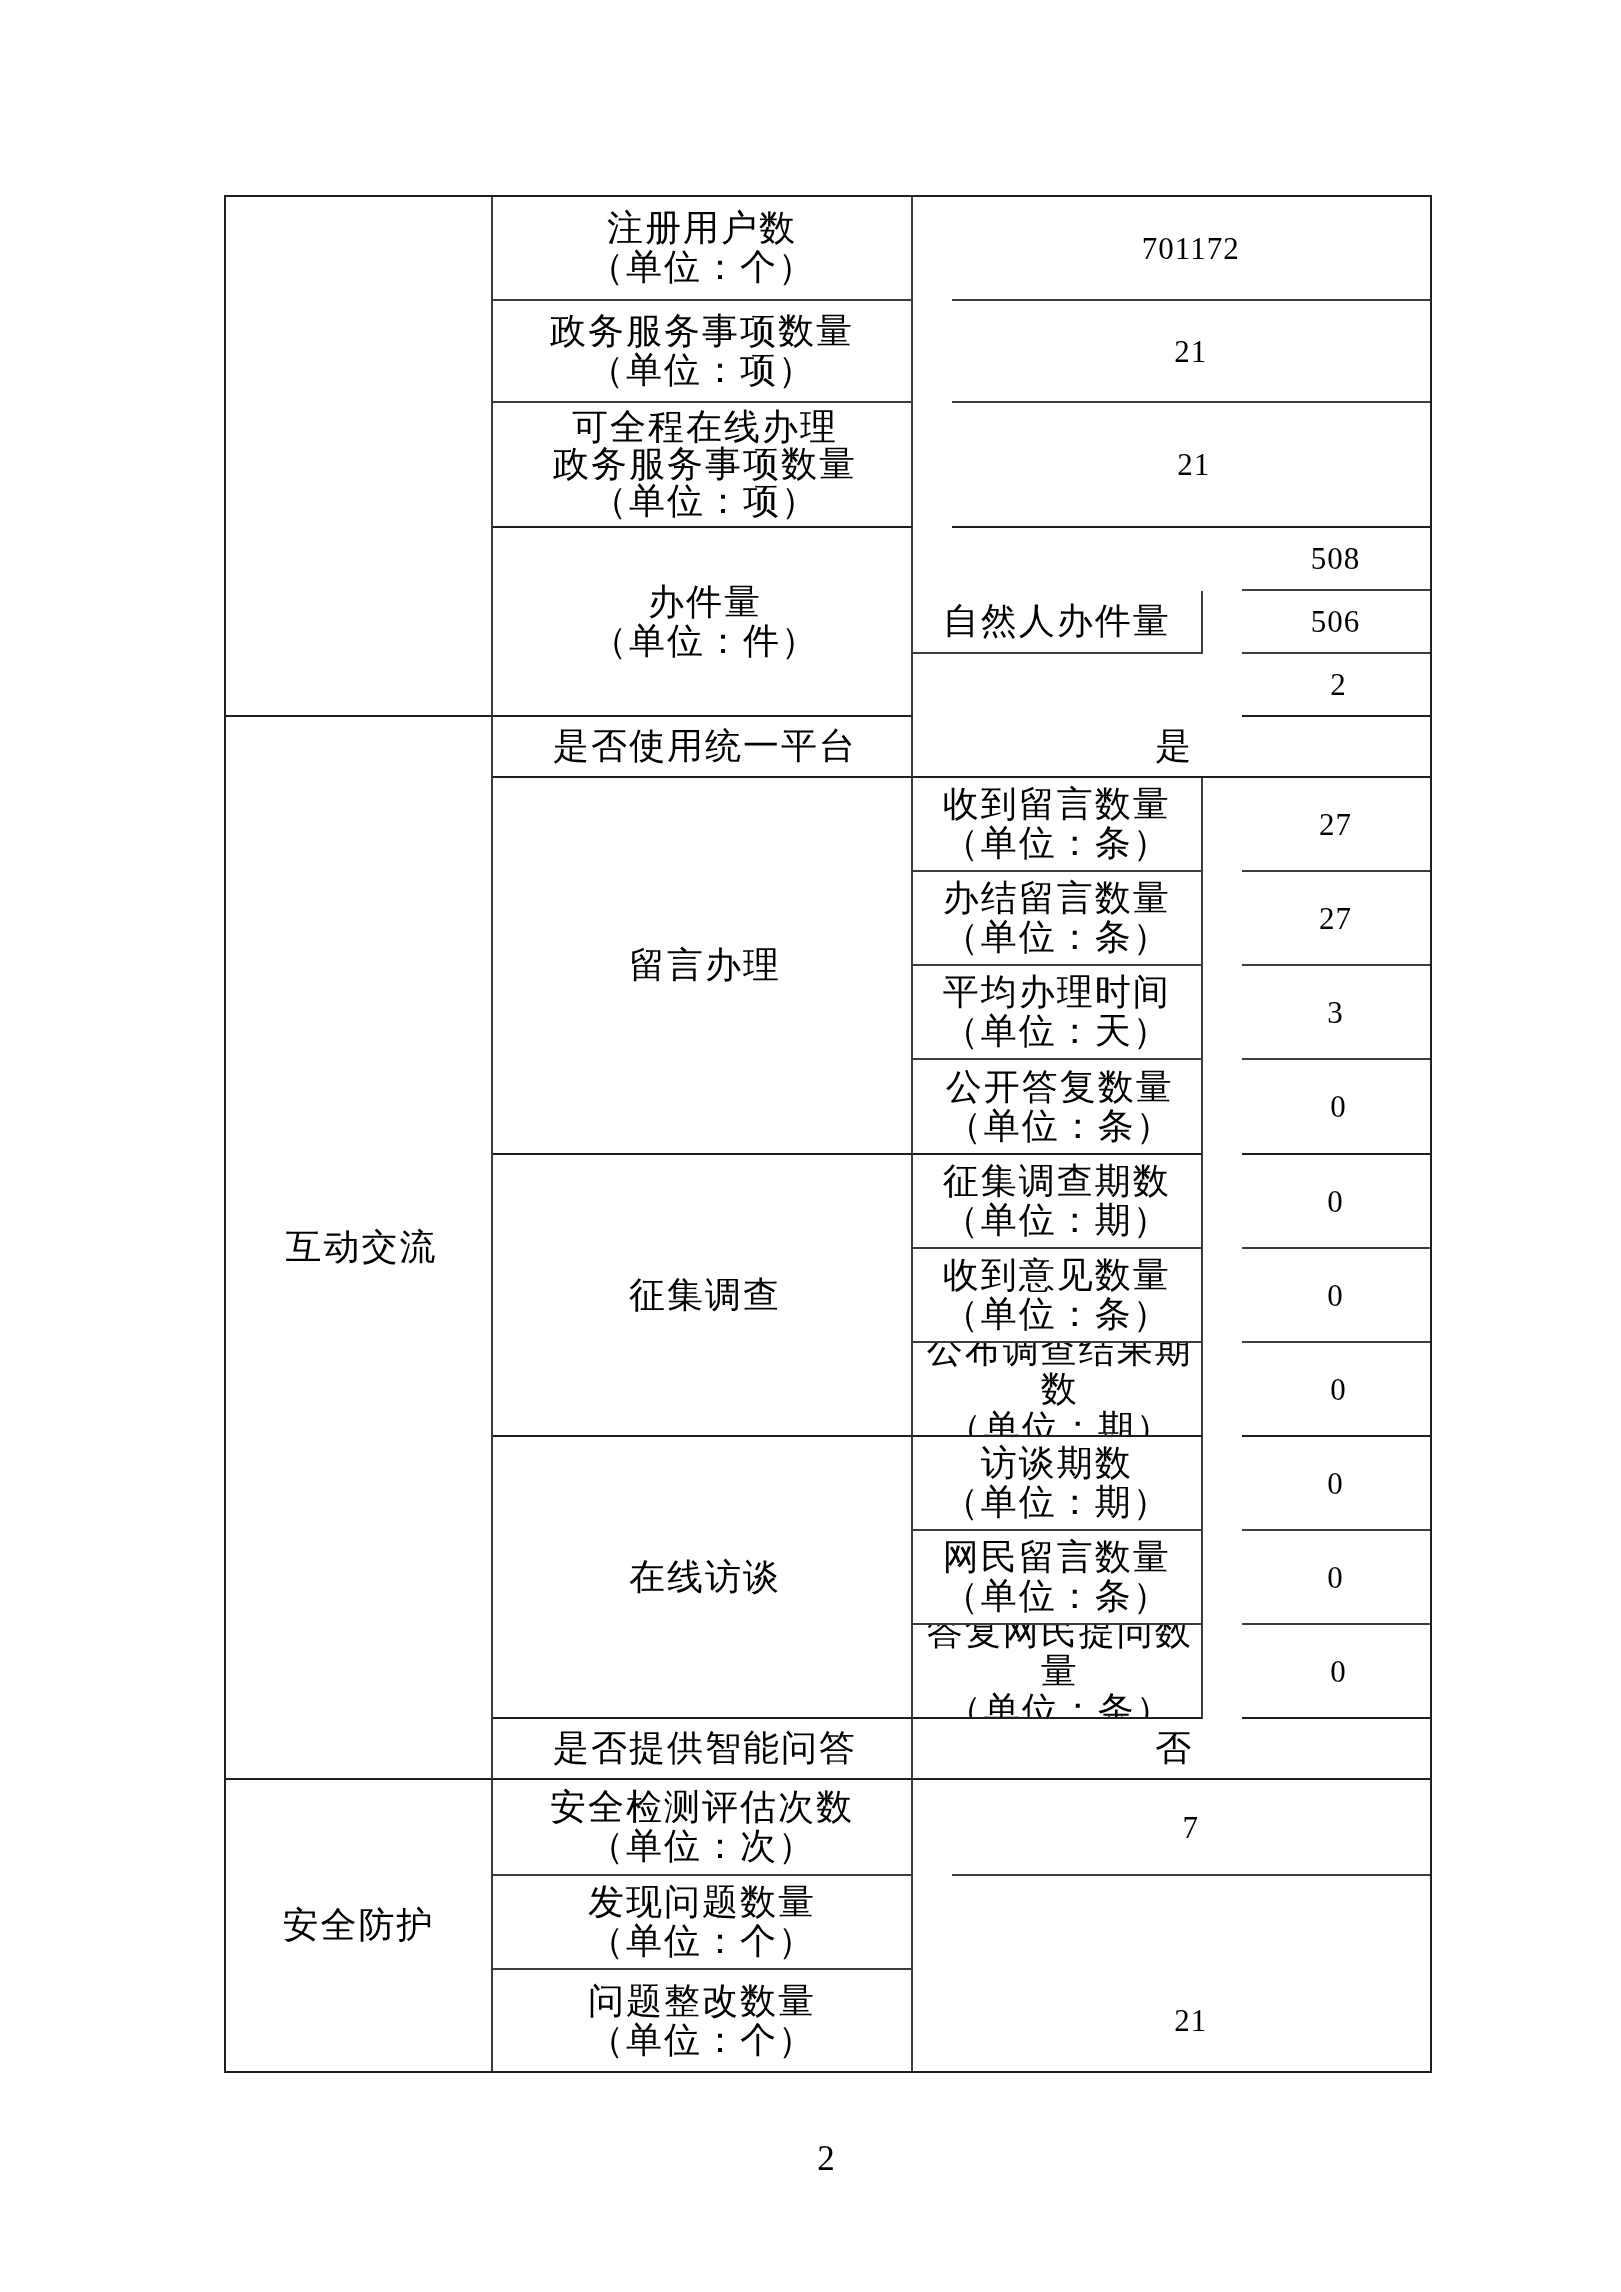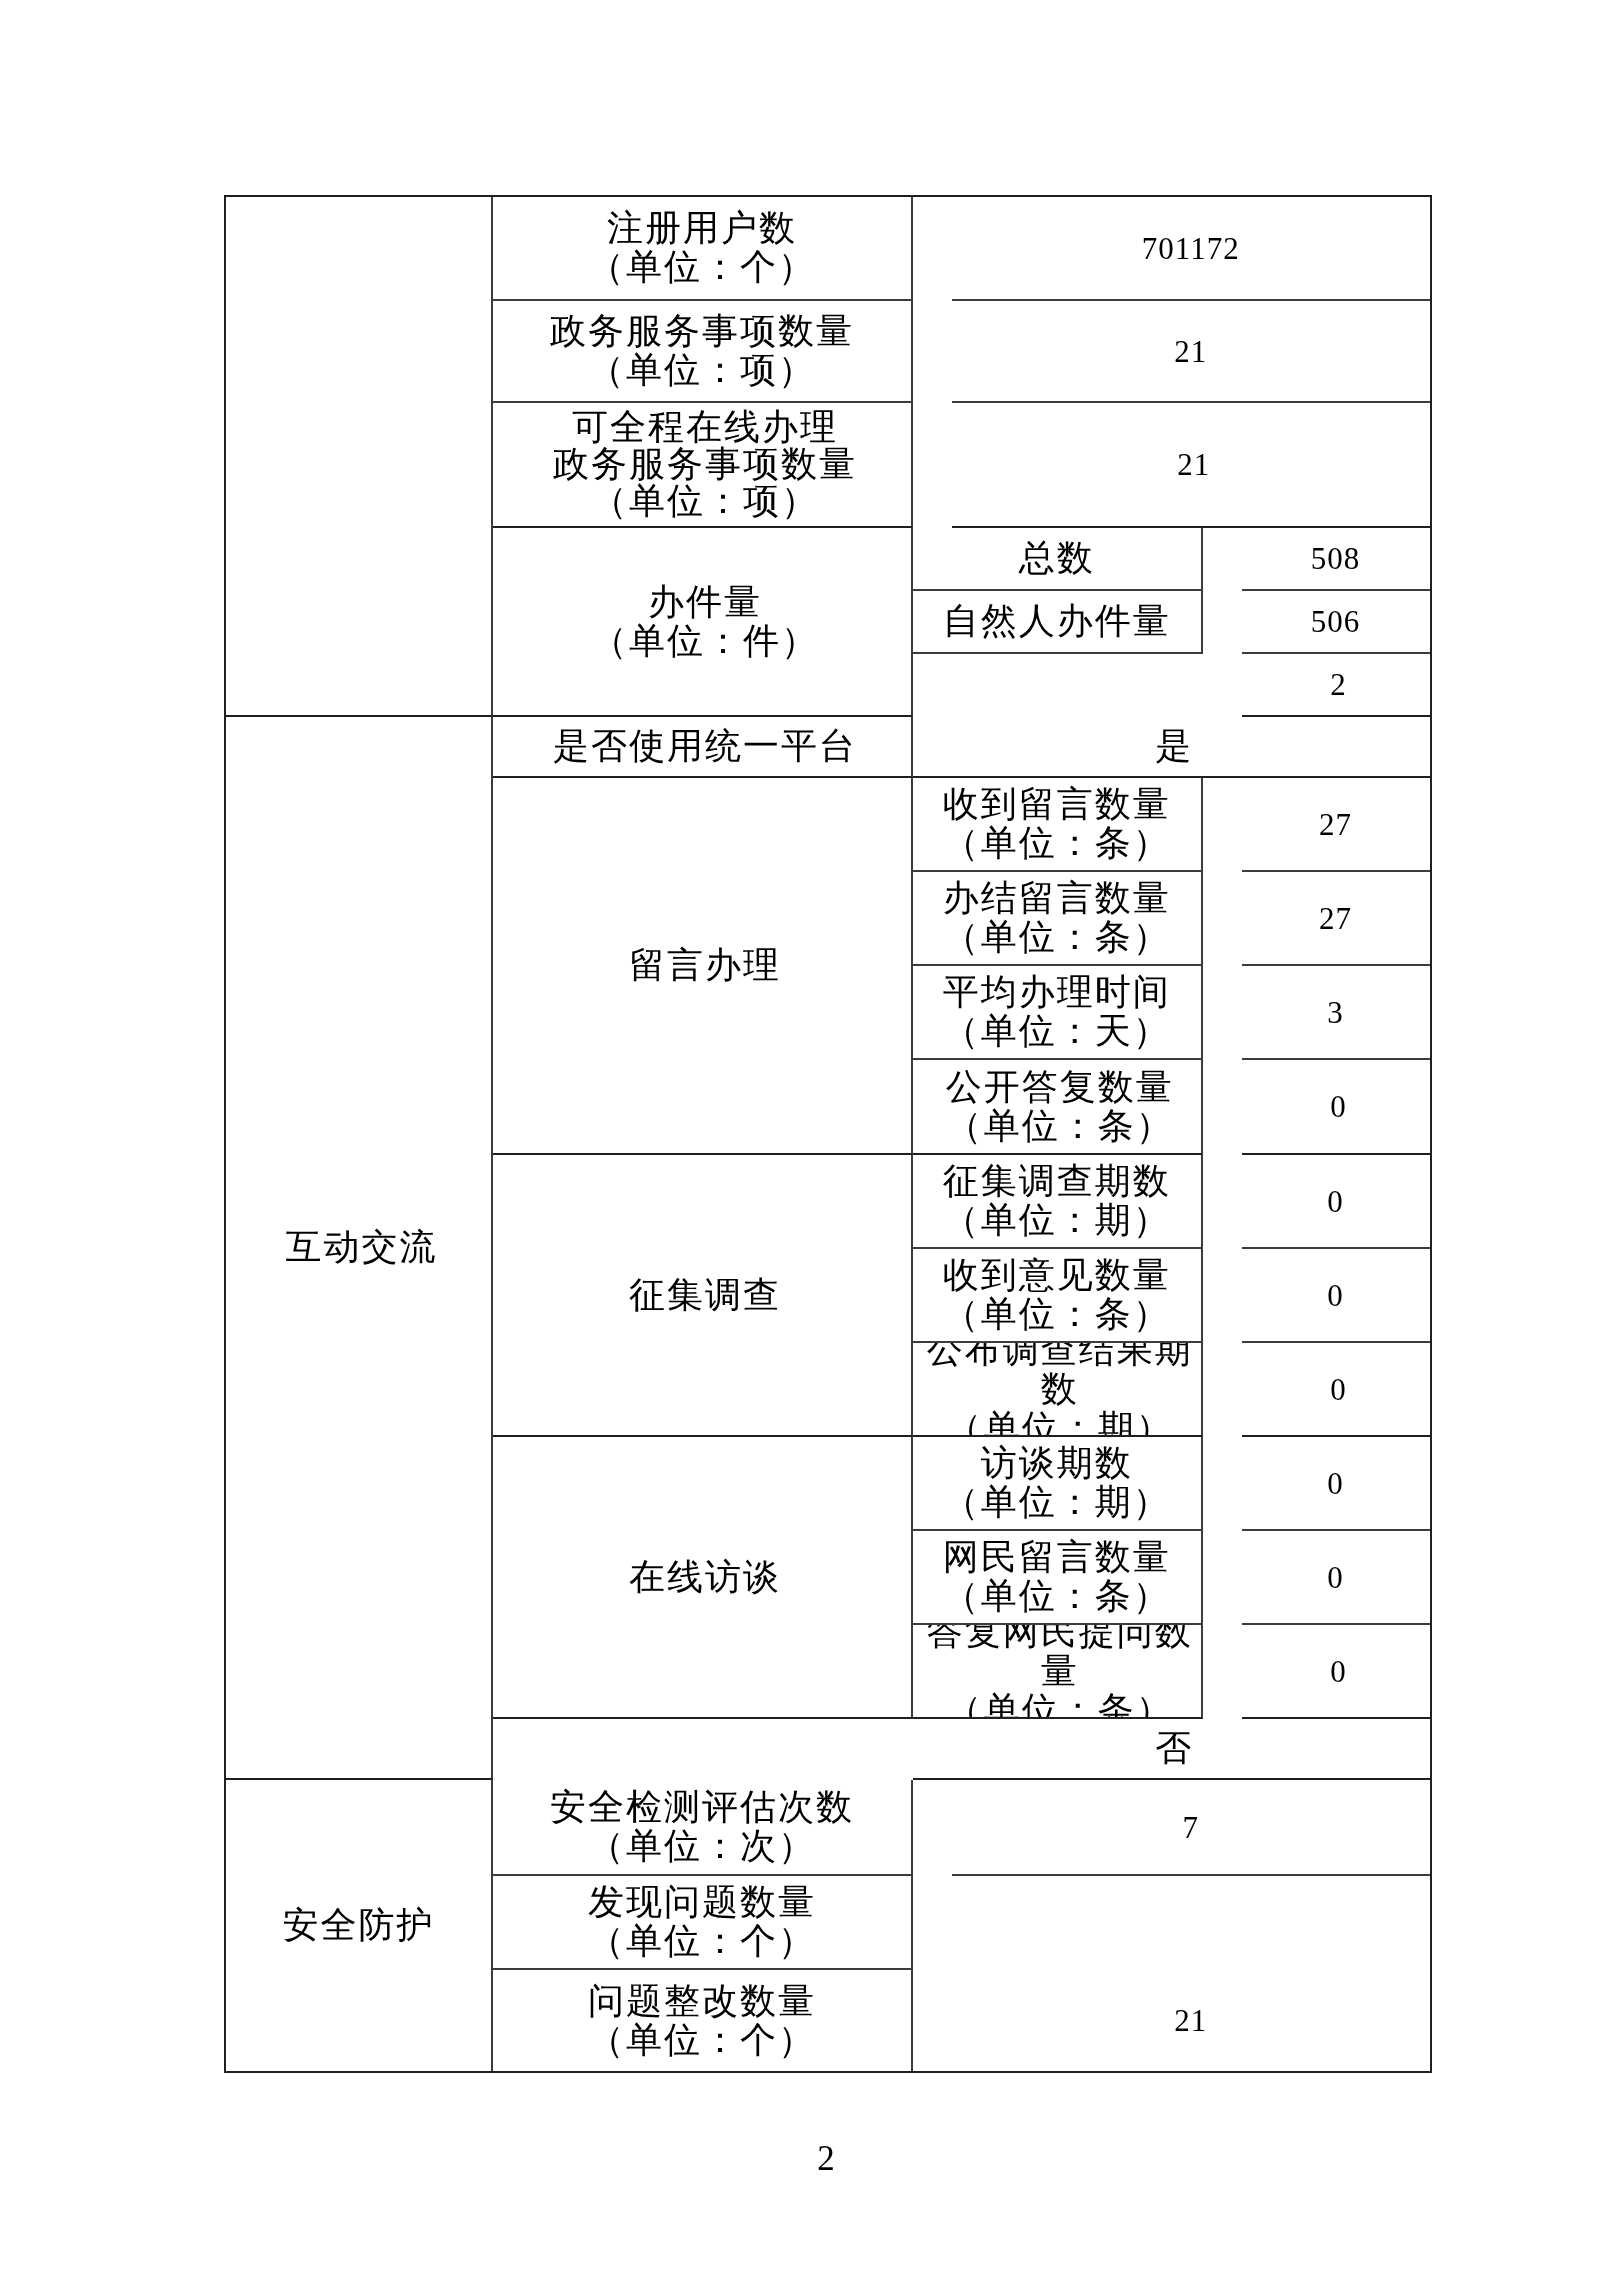--- a/index.html
+++ b/index.html
@@ -77,21 +77,20 @@
       <div>可全程在线办理</div>
       <div>政务服务事项数量</div>
       <div>（单位：项）</div>
     </div>
     <div class="cell num bt" style="grid-area:3/3/4/6">21</div>
 
     <div class="cell br bt" style="grid-area:4/2/7/3">
       <div>办件量</div>
       <div>（单位：件）</div>
     </div>
-    <div class="cell br" style="grid-area:4/3/5/5">总数</div>
     <div class="cell num" style="grid-area:4/5/5/6">508</div>
     <div class="cell br" style="grid-area:5/3/6/5">自然人办件量</div>
     <div class="cell num" style="grid-area:5/5/6/6">506</div>
     <div class="cell num bt" style="grid-area:6/5/7/6">2</div>
 
     <div class="cell br bt" style="grid-area:7/2/8/3">是否使用统一平台</div>
     <div class="cell bt" style="grid-area:7/3/8/6">是</div>
 
     <div class="cell br bt" style="grid-area:8/2/12/3">留言办理</div>
     <div class="cell br" style="grid-area:8/3/9/5">
@@ -142,20 +141,21 @@
       <div>网民留言数量</div>
       <div>（单位：条）</div>
     </div>
     <div class="cell num" style="grid-area:16/5/17/6">0</div>
     <div class="cell br bt" style="grid-area:17/3/18/5">
       <div>答复网民提问数量</div>
       <div>（单位：条）</div>
     </div>
     <div class="cell num bt" style="grid-area:17/5/18/6">0</div>
 
+    <div class="cell br bt" style="grid-area:18/2/19/3">是否提供智能问答</div>
     <div class="cell bt" style="grid-area:18/3/19/6">否</div>
 
     <div class="cell br" style="grid-area:19/2/20/3">
       <div>安全检测评估次数</div>
       <div>（单位：次）</div>
     </div>
     <div class="cell num" style="grid-area:19/3/20/6">7</div>
     <div class="cell br" style="grid-area:20/2/21/3">
       <div>发现问题数量</div>
       <div>（单位：个）</div>

